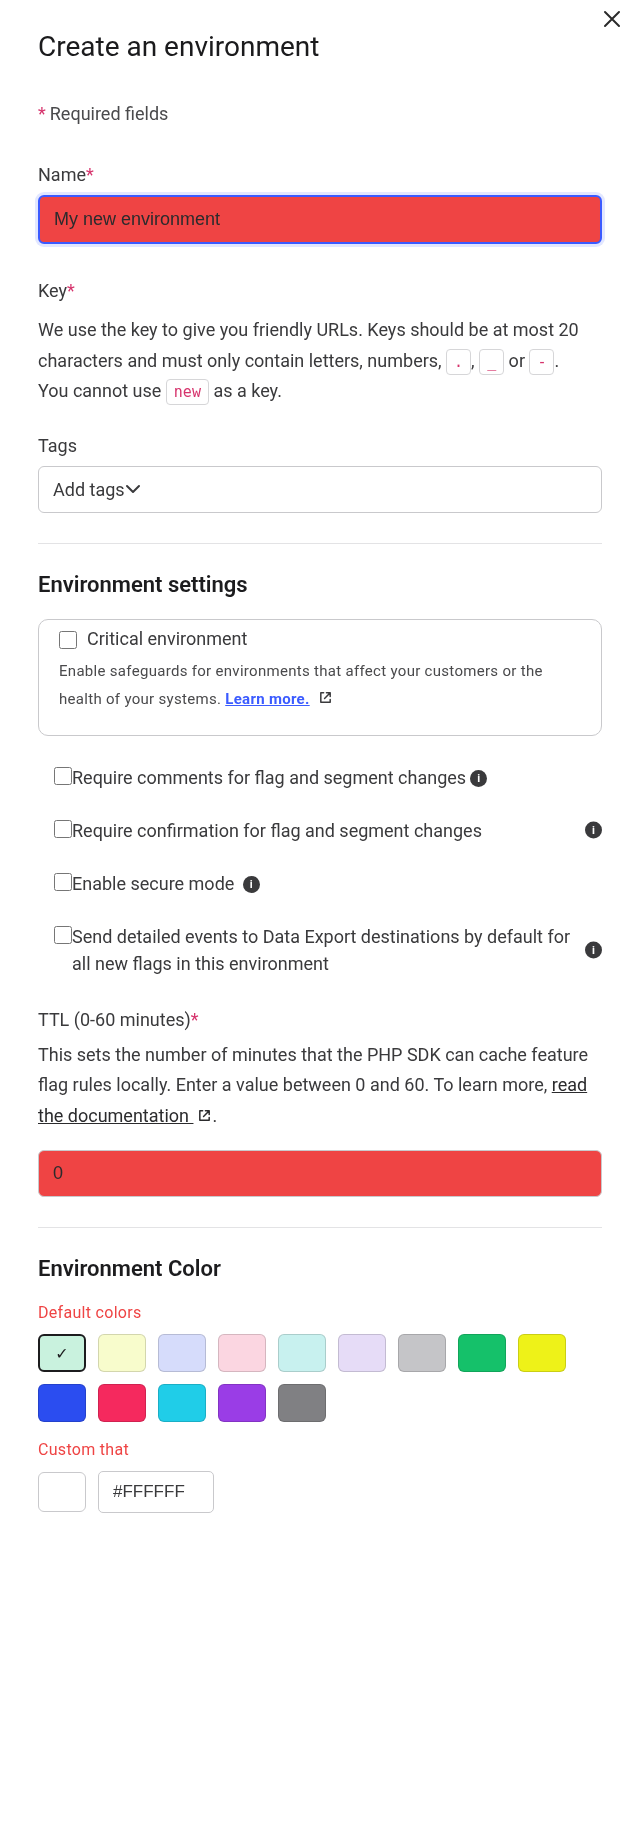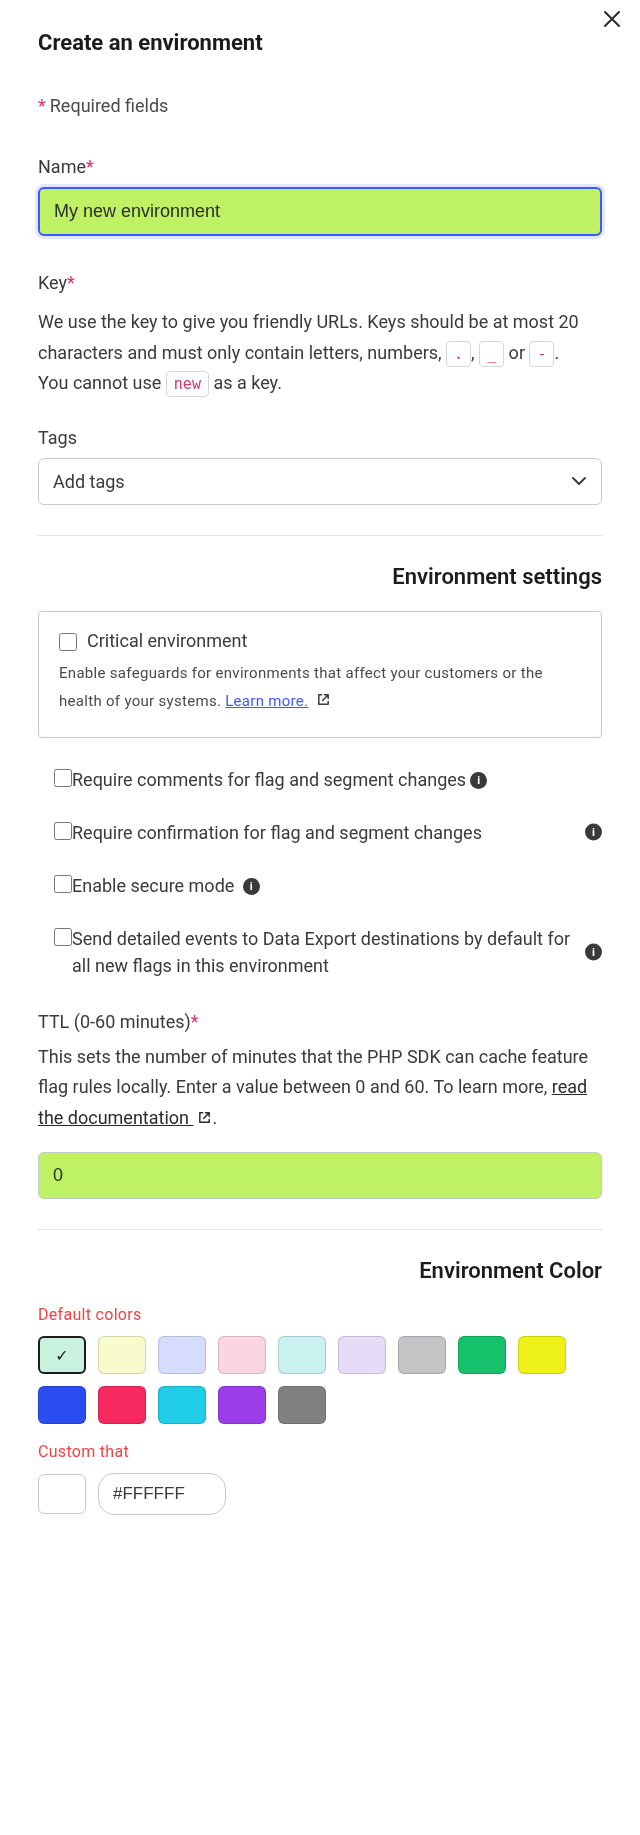--- a/index.html
+++ b/index.html
@@ -19,22 +19,22 @@
     top: 6px;
     right: 18px;
     font-size: 28px;
     line-height: 1;
     color: #2b2b2b;
     cursor: pointer;
     background: none;
     border: none;
   }
   h1.title {
-    font-size: 22px;
-    font-weight: 700;
+    font-size: 28px;
+    font-weight: 400;
     margin-top: 8px;
     margin-bottom: 40px;
     color: #1b1b1d;
   }
   .required-note {
     font-size: 18px;
     color: #4a4a4c;
     margin-bottom: 40px;
   }
   .required-note .star { color: #d6336c; margin-right: 4px; }
@@ -47,21 +47,21 @@
   }
   .field-label .star { color: #d6336c; }
   input.text-input {
     width: 100%;
     font-size: 18px;
     padding: 12px 14px;
     border: 1px solid #c9c9cc;
     border-radius: 6px;
     color: #2b2b2d;
     outline: none;
-    background: #bef264;
+    background: #ef4444;
   }
   input.text-input.focused {
     border: 2px solid #3b5bff;
     box-shadow: 0 0 0 3px rgba(59,91,255,0.15);
   }
   .help-text {
     font-size: 18px;
     color: #3a3a3c;
     line-height: 1.7;
     margin-top: 14px;
@@ -79,44 +79,42 @@
     vertical-align: middle;
   }
   .tags-select {
     width: 100%;
     border: 1px solid #c9c9cc;
     border-radius: 6px;
     padding: 12px 14px;
     font-size: 18px;
     color: #3a3a3c;
     display: flex;
-    justify-content: space-between;
     align-items: center;
     cursor: pointer;
     background: #fff;
   }
   .chevron-down {
     width: 16px; height: 16px;
     color: #3a3a3c;
   }
   hr.divider {
     border: none;
     border-top: 1px solid #e3e3e5;
     margin: 30px 0 28px 0;
   }
   h2.section-title {
     font-size: 22px;
     font-weight: 600;
     margin-bottom: 22px;
-    text-align: right;
   }
   .critical-box {
     border: 1px solid #c9c9cc;
-    border-radius: 4px;
-    padding: 18px 20px 20px 20px;
+    border-radius: 10px;
+    padding: 8px 20px 20px 20px;
     margin-bottom: 28px;
   }
   .checkbox-row {
     display: flex;
     align-items: flex-start;
     gap: 10px;
     font-size: 18px;
     color: #3a3a3c;
     margin-bottom: 8px;
   }
@@ -127,21 +125,21 @@
     accent-color: #3b5bff;
     border: 1px solid #b3b3b6;
     border-radius: 3px;
   }
   .critical-desc {
     font-size: 15px;
     color: #4a4a4c;
     line-height: 1.9;
     letter-spacing: 0.3px;
   }
-  .critical-desc a { color: #3b5bff; text-decoration: underline; }
+  .critical-desc a { color: #3b5bff; text-decoration: underline; font-weight: bold; }
   .ext-icon { display:inline-block; vertical-align: middle; margin-left: 4px; }
   .settings-list { padding-left: 16px; }
   .settings-item {
     display: flex;
     align-items: flex-start;
     gap: 0;
     margin-bottom: 26px;
     position: relative;
     padding-right: 24px;
   }
@@ -207,22 +205,22 @@
     width: 48px; height: 40px;
     border: 1px solid #c9c9cc;
     border-radius: 6px;
     background: #fff;
     cursor: pointer;
   }
   input.hex-input {
     font-size: 17px;
     padding: 10px 14px;
     border: 1px solid #c9c9cc;
-    border-radius: 16px;
-    width: 128px;
+    border-radius: 5px;
+    width: 116px;
     color: #3a3a3c;
   }
 </style>
 </head>
 <body>
 
 <div class="container">
   <button class="close-btn" aria-label="Close">
     <svg width="20" height="20" viewBox="0 0 20 20">
         <path d="M3 3 L17 17 M17 3 L3 17" stroke="#2b2b2b" stroke-width="2" stroke-linecap="round"></path>

